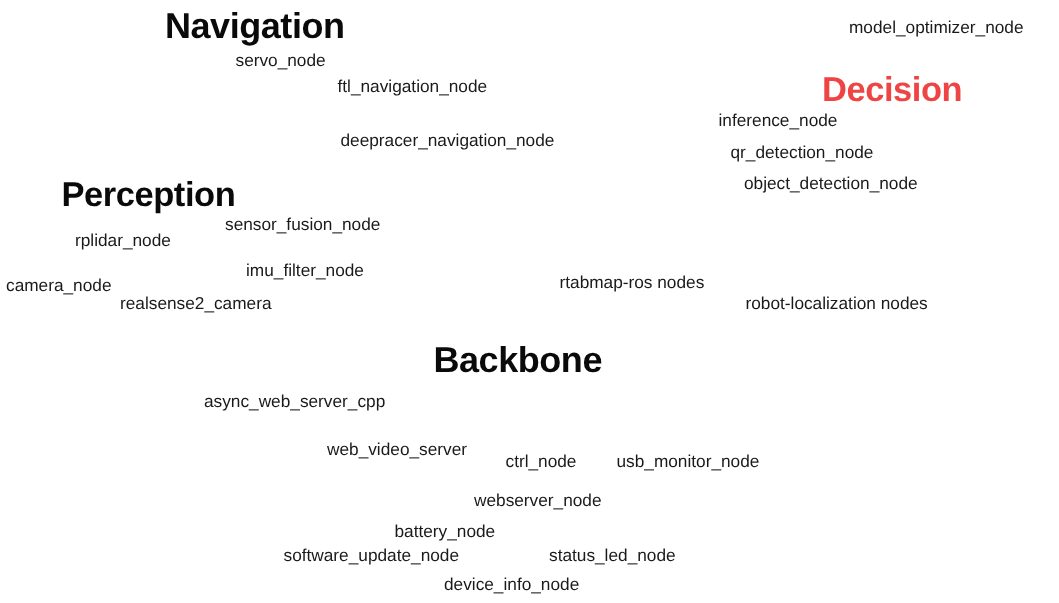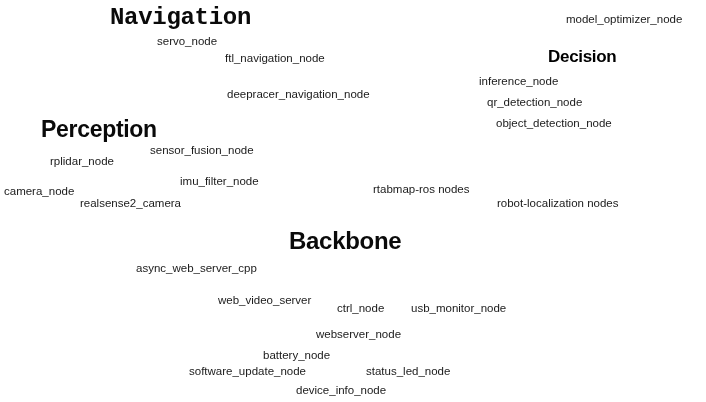--- a/index.html
+++ b/index.html
@@ -32,33 +32,33 @@
   .node-label {
     font-weight: 400;
     font-size: 11.5px;
     color: #1a1a1a;
   }
 </style>
 </head>
 <body>
 
 <div id="canvas" style="width: 706px; height: 402px; background: rgb(255, 255, 255);">
-    <div class="label cluster-title" style="left: 110px; top: 6px; font-size: 24px; color: rgb(10, 10, 10); font-family: Liberation Mono, monospace;">Navigation</div>
+    <div class="label cluster-title" style="left: 110px; top: 6px; font-size: 24px; color: rgb(10, 10, 10);">Navigation</div>
     <div class="label node-label" style="left: 157px; top: 36px; color: rgb(26, 26, 26);">servo_node</div>
     <div class="label node-label" style="left: 225px; top: 53px; color: rgb(26, 26, 26);">ftl_navigation_node</div>
     <div class="label node-label" style="left: 227px; top: 89px; color: rgb(26, 26, 26);">deepracer_navigation_node</div>
-    <div class="label cluster-title" style="left: 548px; top: 48px; font-size: 17px; color: #000000;">Decision</div>
+    <div class="label cluster-title" style="left: 548px; top: 48px; font-size: 23px; color: #ef4444;">Decision</div>
     <div class="label node-label" style="left: 566px; top: 14px; color: rgb(26, 26, 26);">model_optimizer_node</div>
     <div class="label node-label" style="left: 479px; top: 76px; color: rgb(26, 26, 26);">inference_node</div>
     <div class="label node-label" style="left: 487px; top: 97px; color: rgb(26, 26, 26);">qr_detection_node</div>
     <div class="label node-label" style="left: 496px; top: 118px; color: rgb(26, 26, 26);">object_detection_node</div>
     <div class="label cluster-title" style="left: 41px; top: 118px; font-size: 23px; color: rgb(10, 10, 10); text-align: center;">Perception</div>
     <div class="label node-label" style="left: 150px; top: 145px; color: rgb(26, 26, 26);">sensor_fusion_node</div>
     <div class="label node-label" style="left: 50px; top: 156px; color: rgb(26, 26, 26);">rplidar_node</div>
-    <div class="label node-label" style="left: 180px; top: 176px; color: rgb(26, 26, 26);">imu_filter_node</div>
+    <div class="label node-label" style="left: 164px; top: 176px; color: rgb(26, 26, 26);">imu_filter_node</div>
     <div class="label node-label" style="left: 4px; top: 186px; color: rgb(26, 26, 26);">camera_node</div>
     <div class="label node-label" style="left: 80px; top: 198px; color: rgb(26, 26, 26);">realsense2_camera</div>
     <div class="label node-label" style="left: 373px; top: 184px; color: rgb(26, 26, 26);">rtabmap-ros nodes</div>
     <div class="label node-label" style="left: 497px; top: 198px; color: rgb(26, 26, 26);">robot-localization nodes</div>
     <div class="label cluster-title" style="left: 289px; top: 229px; font-size: 24px; color: rgb(10, 10, 10);">Backbone</div>
     <div class="label node-label" style="left: 136px; top: 263px; color: rgb(26, 26, 26);">async_web_server_cpp</div>
     <div class="label node-label" style="left: 218px; top: 295px; color: rgb(26, 26, 26);">web_video_server</div>
     <div class="label node-label" style="left: 337px; top: 303px; color: rgb(26, 26, 26);">ctrl_node</div>
     <div class="label node-label" style="left: 411px; top: 303px; color: rgb(26, 26, 26);">usb_monitor_node</div>
     <div class="label node-label" style="left: 316px; top: 329px; color: rgb(26, 26, 26);">webserver_node</div>

